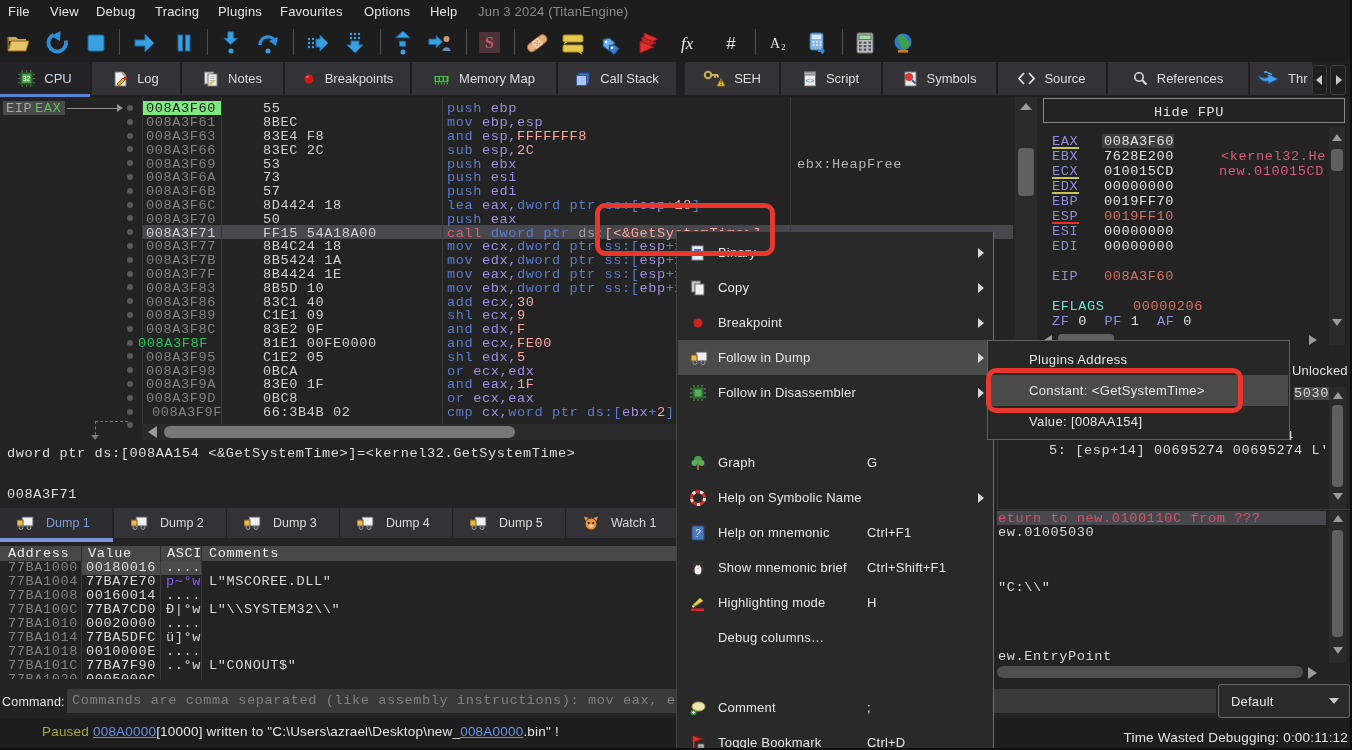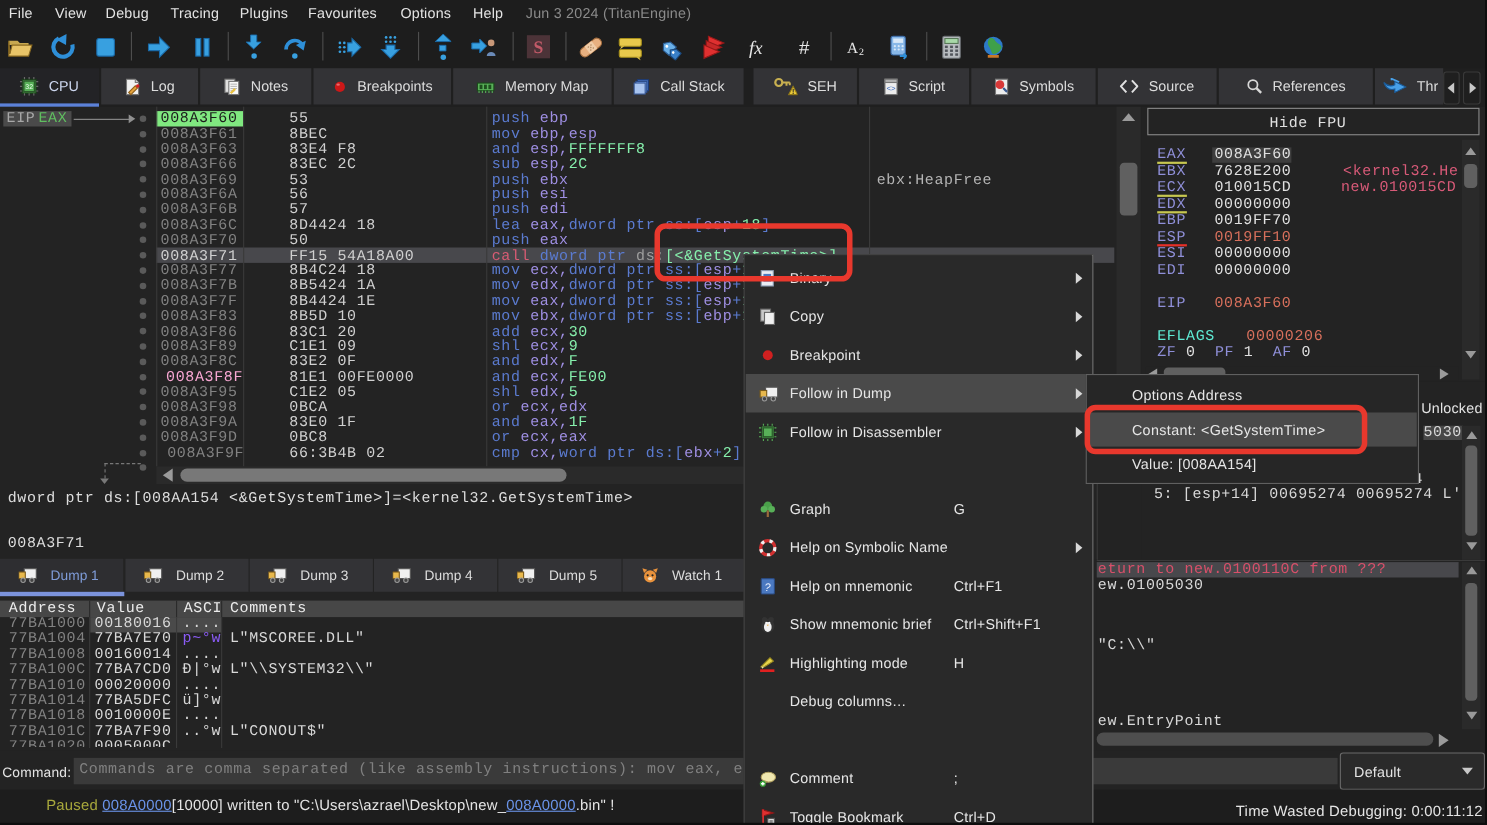--- a/index.html
+++ b/index.html
@@ -1,20 +1,20 @@
 <!DOCTYPE html>
 <html><head><meta charset="utf-8"><style>
 *{margin:0;padding:0;box-sizing:border-box}
 html,body{width:1352px;height:750px;overflow:hidden;background:#232323;font-family:"Liberation Sans",sans-serif}
 .abs{position:absolute}
 .m{position:absolute;font-family:"Liberation Mono",monospace;font-size:13.6px;letter-spacing:0.59px;line-height:13px;white-space:pre;color:#dedede}
 .s{position:absolute;font-family:"Liberation Sans",sans-serif;font-size:13px;letter-spacing:0.2px;line-height:15px;white-space:pre;color:#e4e4e4}
 b{font-weight:normal;color:#5b7bd0}
 u{text-decoration:none;color:#9f8fe3}
-s{text-decoration:none;color:#86efac}
+s{text-decoration:none;color:#fca5a5}
 em{font-style:normal;color:#d85c74}
 g{color:#9e9e9e}
 .dot{position:absolute;width:6px;height:6px;border-radius:3px;background:#5a5a5a}
 .vline{position:absolute;width:1px;background:#3a3a3a}
 .sbtrack{position:absolute;background:#2d2d2d}
 .sbthumb{position:absolute;background:#606060;border-radius:4px}
 .arr{position:absolute;width:0;height:0}
 </style></head>
 <body>
 
@@ -352,42 +352,42 @@
 <div class="m" style="left:146px;top:198.9px;color:#828282">008A3F6C</div>
 <div class="m" style="left:146px;top:212.7px;color:#828282">008A3F70</div>
 <div class="m" style="left:146px;top:226.5px;color:#d0d0d0">008A3F71</div>
 <div class="m" style="left:146px;top:240.3px;color:#828282">008A3F77</div>
 <div class="m" style="left:146px;top:254.1px;color:#828282">008A3F7B</div>
 <div class="m" style="left:146px;top:267.9px;color:#828282">008A3F7F</div>
 <div class="m" style="left:146px;top:281.7px;color:#828282">008A3F83</div>
 <div class="m" style="left:146px;top:295.5px;color:#828282">008A3F86</div>
 <div class="m" style="left:146px;top:309.3px;color:#828282">008A3F89</div>
 <div class="m" style="left:146px;top:323.1px;color:#828282">008A3F8C</div>
-<div class="m" style="left:151px;top:336.9px;color:#f9a8d4">008A3F8F</div>
+<div class="m" style="left:138px;top:336.9px;color:#22c55e">008A3F8F</div>
 <div class="m" style="left:146px;top:350.7px;color:#828282">008A3F95</div>
 <div class="m" style="left:146px;top:364.5px;color:#828282">008A3F98</div>
 <div class="m" style="left:146px;top:378.3px;color:#828282">008A3F9A</div>
 <div class="m" style="left:146px;top:392.1px;color:#828282">008A3F9D</div>
 <div class="m" style="left:152px;top:405.9px;color:#828282">008A3F9F</div>
 
 <div class="m" style="left:263px;top:102.3px;color:#d0d0d0">55</div>
 <div class="m" style="left:263px;top:116.1px;color:#d0d0d0">8BEC</div>
 <div class="m" style="left:263px;top:129.9px;color:#d0d0d0">83E4 F8</div>
 <div class="m" style="left:263px;top:143.7px;color:#d0d0d0">83EC 2C</div>
 <div class="m" style="left:263px;top:157.5px;color:#d0d0d0">53</div>
-<div class="m" style="left:263px;top:171.3px;color:#d0d0d0">56</div>
+<div class="m" style="left:263px;top:171.3px;color:#d0d0d0">73</div>
 <div class="m" style="left:263px;top:185.1px;color:#d0d0d0">57</div>
 <div class="m" style="left:263px;top:198.9px;color:#d0d0d0">8D4424 18</div>
 <div class="m" style="left:263px;top:212.7px;color:#d0d0d0">50</div>
 <div class="m" style="left:263px;top:226.5px;color:#d0d0d0">FF15 54A18A00</div>
 <div class="m" style="left:263px;top:240.3px;color:#d0d0d0">8B4C24 18</div>
 <div class="m" style="left:263px;top:254.1px;color:#d0d0d0">8B5424 1A</div>
 <div class="m" style="left:263px;top:267.9px;color:#d0d0d0">8B4424 1E</div>
 <div class="m" style="left:263px;top:281.7px;color:#d0d0d0">8B5D 10</div>
-<div class="m" style="left:263px;top:295.5px;color:#d0d0d0">83C1 20</div>
+<div class="m" style="left:263px;top:295.5px;color:#d0d0d0">83C1 40</div>
 <div class="m" style="left:263px;top:309.3px;color:#d0d0d0">C1E1 09</div>
 <div class="m" style="left:263px;top:323.1px;color:#d0d0d0">83E2 0F</div>
 <div class="m" style="left:263px;top:336.9px;color:#d0d0d0">81E1 00FE0000</div>
 <div class="m" style="left:263px;top:350.7px;color:#d0d0d0">C1E2 05</div>
 <div class="m" style="left:263px;top:364.5px;color:#d0d0d0">0BCA</div>
 <div class="m" style="left:263px;top:378.3px;color:#d0d0d0">83E0 1F</div>
 <div class="m" style="left:263px;top:392.1px;color:#d0d0d0">0BC8</div>
 <div class="m" style="left:263px;top:405.9px;color:#d0d0d0">66:3B4B 02</div>
 
 <div class="m" style="left:447px;top:102.3px"><b>push</b> <u>ebp</u></div>
@@ -749,21 +749,21 @@
 .mi{position:absolute;left:1px;width:316px;height:35px;display:flex;align-items:center;font-family:"Liberation Sans";font-size:13px;letter-spacing:0.2px;color:#e6e6e6}
 .mi.hl{background:#4a4a4a}
 .mi .ic{position:absolute;left:12px;width:18px;height:16px}
 .mi span{position:absolute;left:40px}
 .mi .sc{position:absolute;left:189px}
 .mi .sub{position:absolute;left:300px;width:0;height:0;border-left:6px solid #d8d8d8;border-top:5px solid transparent;border-bottom:5px solid transparent}
 </style>
 
 <div class="abs" id="submenu2" style="left:987px;top:340px;width:303px;height:100px;background:#262626;border:1px solid #606060;z-index:55">
 <div class="smi" style="top:3px">
-      <span>Options Address</span>
+      <span>Plugins Address</span>
     </div>
 <div class="smi" style="top:34px;background:#4a4a4a">
       <span>Constant: &lt;GetSystemTime&gt;</span>
     </div>
 <div class="smi" style="top:65px">
       <span>Value: [008AA154]</span>
     </div>
 </div>
 <style>
 .smi{position:absolute;left:1px;width:299px;height:31px;display:flex;align-items:center;font-family:"Liberation Sans";font-size:13px;letter-spacing:0.35px;color:#e6e6e6}

